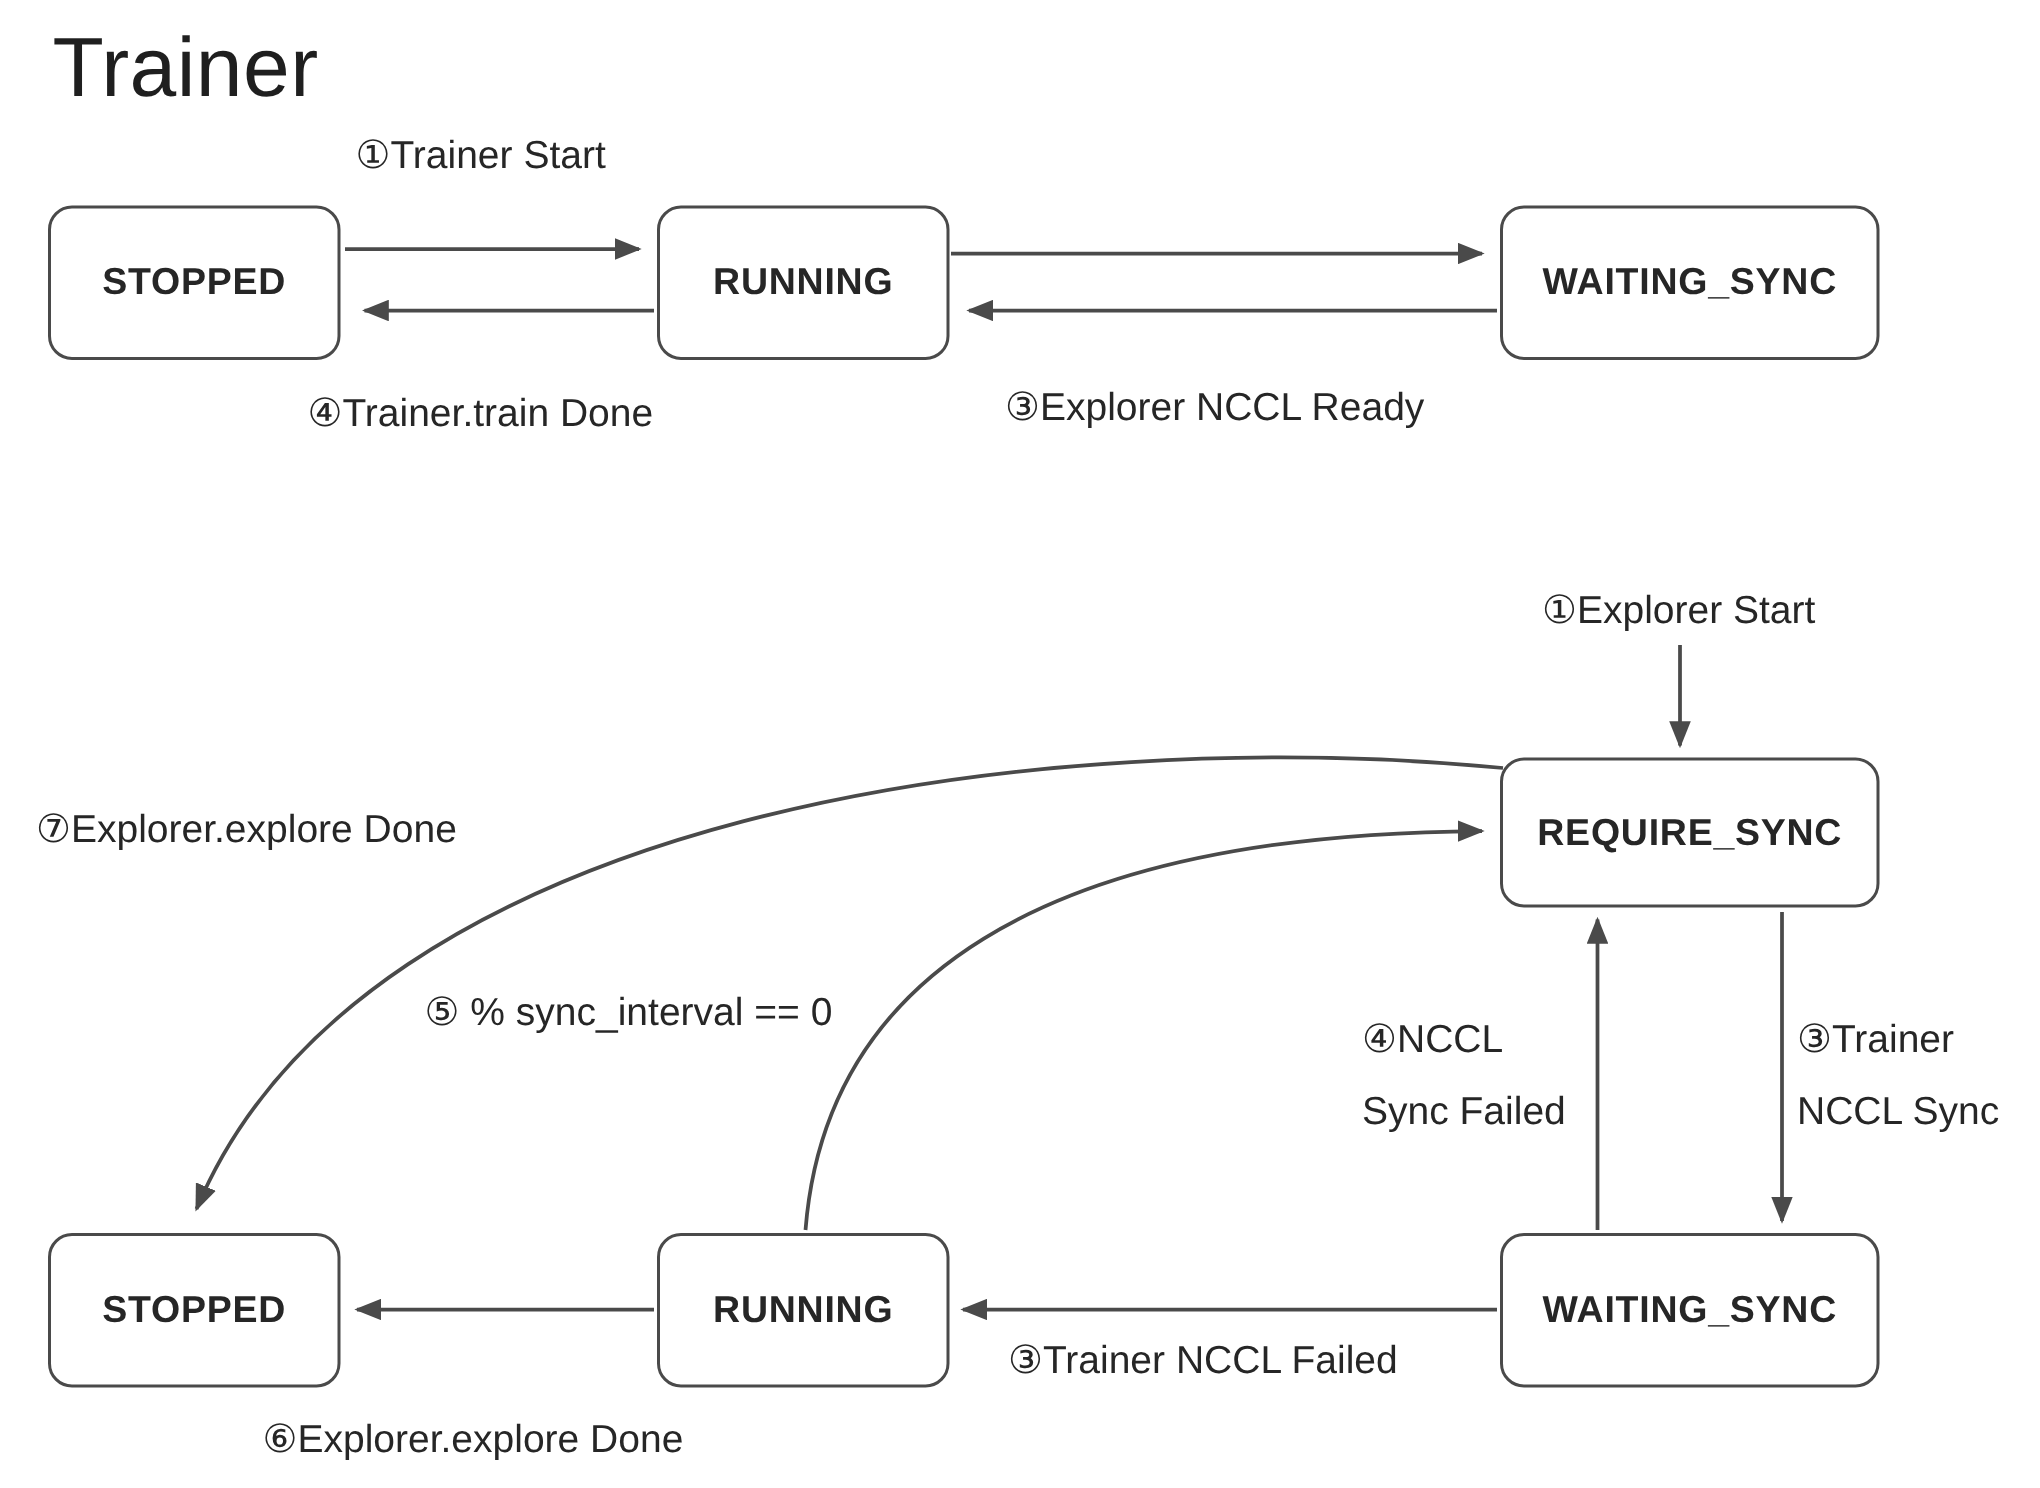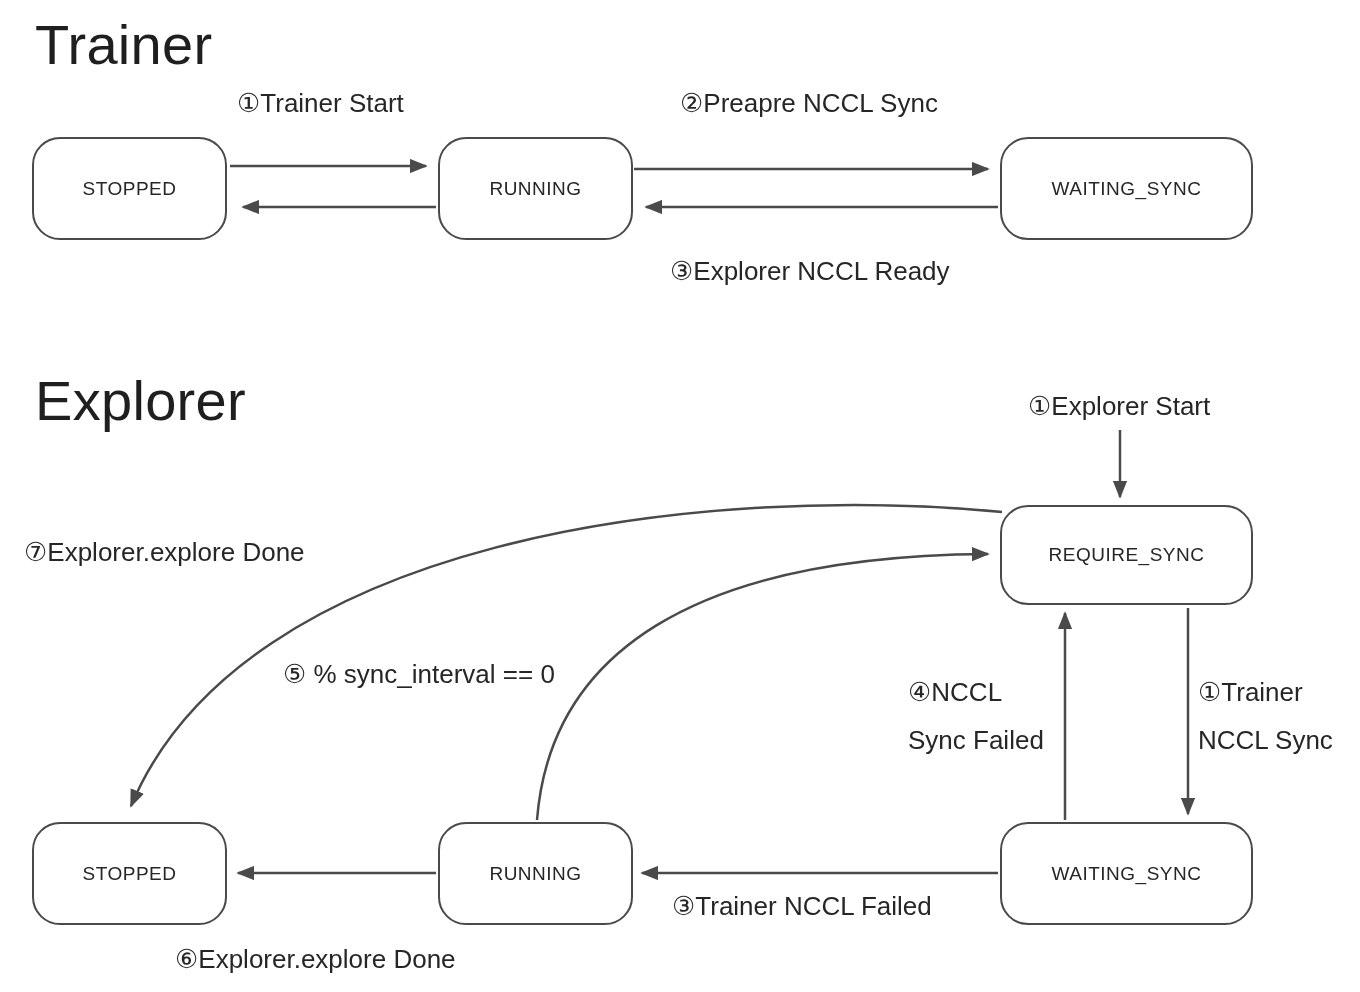--- a/index.html
+++ b/index.html
@@ -29,27 +29,28 @@
     position:absolute;
     font-size:56px;
     font-weight:400;
     color:#1f1f1f;
     letter-spacing:0.3px;
     white-space:nowrap;
   }
   .state{
     position:absolute;
     border:2.5px solid var(--line-color);
-    border-radius:28px;
+    border-radius:16px;
     background:var(--bg-color);
     display:flex;align-items:center;justify-content:center;
-    font-size:19px;
+    font-size:25px;
     color:var(--text-color);
     letter-spacing:0.5px;
     white-space:nowrap;
+    font-weight:bold;
   }
   .edge-label{
     position:absolute;
     font-size:26px;
     color:var(--text-color);
     white-space:nowrap;
   }
   .edge-label .line{display:block;line-height:48px;}
 </style>
 </head>
@@ -72,42 +73,41 @@
     <line x1="1120" y1="430" x2="1120" y2="497" marker-end="url(#arrowhead)"></line>
     <line x1="1188" y1="608" x2="1188" y2="814" marker-end="url(#arrowhead)"></line>
     <line x1="1065" y1="820" x2="1065" y2="613" marker-end="url(#arrowhead)"></line>
     <line x1="998" y1="873" x2="642" y2="873" marker-end="url(#arrowhead)"></line>
     <line x1="436" y1="873" x2="238" y2="873" marker-end="url(#arrowhead)"></line>
     <path class="edge" d="M 537 820 C 550 655, 690 556, 988 554" marker-end="url(#arrowhead)"></path>
     <path class="edge" d="M 1002 512 C 700 483, 243 538, 131 806" marker-end="url(#arrowhead)"></path>
   </svg>
 
   <div class="section-title" style="left:35px;top:12px">Trainer</div>
-  <div class="section-title" style="left:35px;top:368px">Explorer</div>
 
   <div class="state" style="left:32px;top:137px;width:195px;height:103px">STOPPED</div>
   <div class="state" style="left:438px;top:137px;width:195px;height:103px">RUNNING</div>
   <div class="state" style="left:1000px;top:137px;width:253px;height:103px">WAITING_SYNC</div>
 
   <div class="edge-label" style="left:237px;top:88px">①Trainer Start</div>
-  <div class="edge-label" style="left:680px;top:88px">②Preapre NCCL Sync</div>
+  <div class="edge-label" style="left:205px;top:260px">④Trainer.train Done</div>
   <div class="edge-label" style="left:670px;top:256px">③Explorer NCCL Ready</div>
 
   <div class="state" style="left:1000px;top:505px;width:253px;height:100px">REQUIRE_SYNC</div>
   <div class="state" style="left:32px;top:822px;width:195px;height:103px">STOPPED</div>
   <div class="state" style="left:438px;top:822px;width:195px;height:103px">RUNNING</div>
   <div class="state" style="left:1000px;top:822px;width:253px;height:103px">WAITING_SYNC</div>
 
   <div class="edge-label" style="left:1028px;top:391px">①Explorer Start</div>
   <div class="edge-label" style="left:24px;top:537px">⑦Explorer.explore Done</div>
   <div class="edge-label" style="left:283px;top:659px">⑤ % sync_interval == 0</div>
   <div class="edge-label" style="left:908px;top:668px">
     <span class="line">④NCCL</span>
     <span class="line">Sync Failed</span>
   </div>
   <div class="edge-label" style="left:1198px;top:668px">
-    <span class="line">①Trainer</span>
+    <span class="line">③Trainer</span>
     <span class="line">NCCL Sync</span>
   </div>
   <div class="edge-label" style="left:672px;top:891px">③Trainer NCCL Failed</div>
   <div class="edge-label" style="left:175px;top:944px">⑥Explorer.explore Done</div>
 
 </div>
 
 </body></html>

